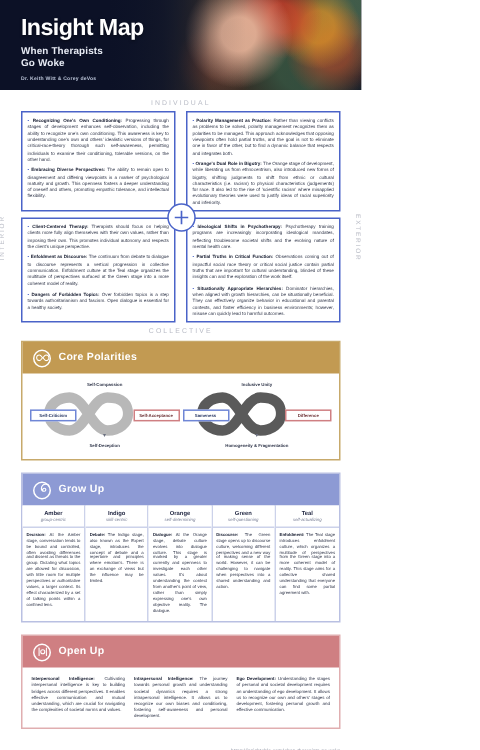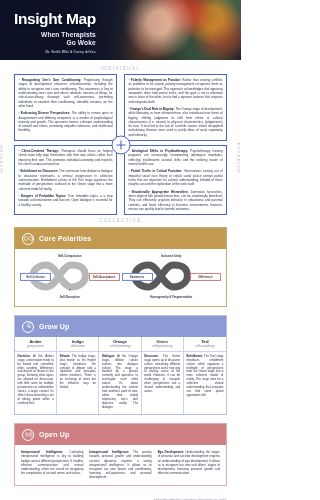--- a/index.html
+++ b/index.html
@@ -9,21 +9,20 @@
     background:#ffffff;
     width:241px; height:500px;
     overflow:hidden;
     position:relative;
   }
 
   
   .hero {
     position:relative; width:241px; height:60px; overflow:hidden;
     background:#0d1326;
-    text-align:right;
   }
   .hero-art {
     position:absolute; inset:0;
     background:
       radial-gradient(circle at 66% 38%, rgba(226,176,150,0.95) 0 7%, rgba(176,120,96,0.0) 22%),
       radial-gradient(circle at 78% 20%, rgba(206,66,44,0.75) 0 5%, rgba(0,0,0,0) 14%),
       radial-gradient(circle at 88% 30%, rgba(224,150,40,0.7) 0 5%, rgba(0,0,0,0) 13%),
       radial-gradient(circle at 72% 14%, rgba(150,42,38,0.7) 0 4%, rgba(0,0,0,0) 12%),
       radial-gradient(circle at 92% 58%, rgba(190,72,40,0.6) 0 5%, rgba(0,0,0,0) 14%),
       radial-gradient(circle at 60% 70%, rgba(120,66,52,0.55) 0 6%, rgba(0,0,0,0) 18%),

